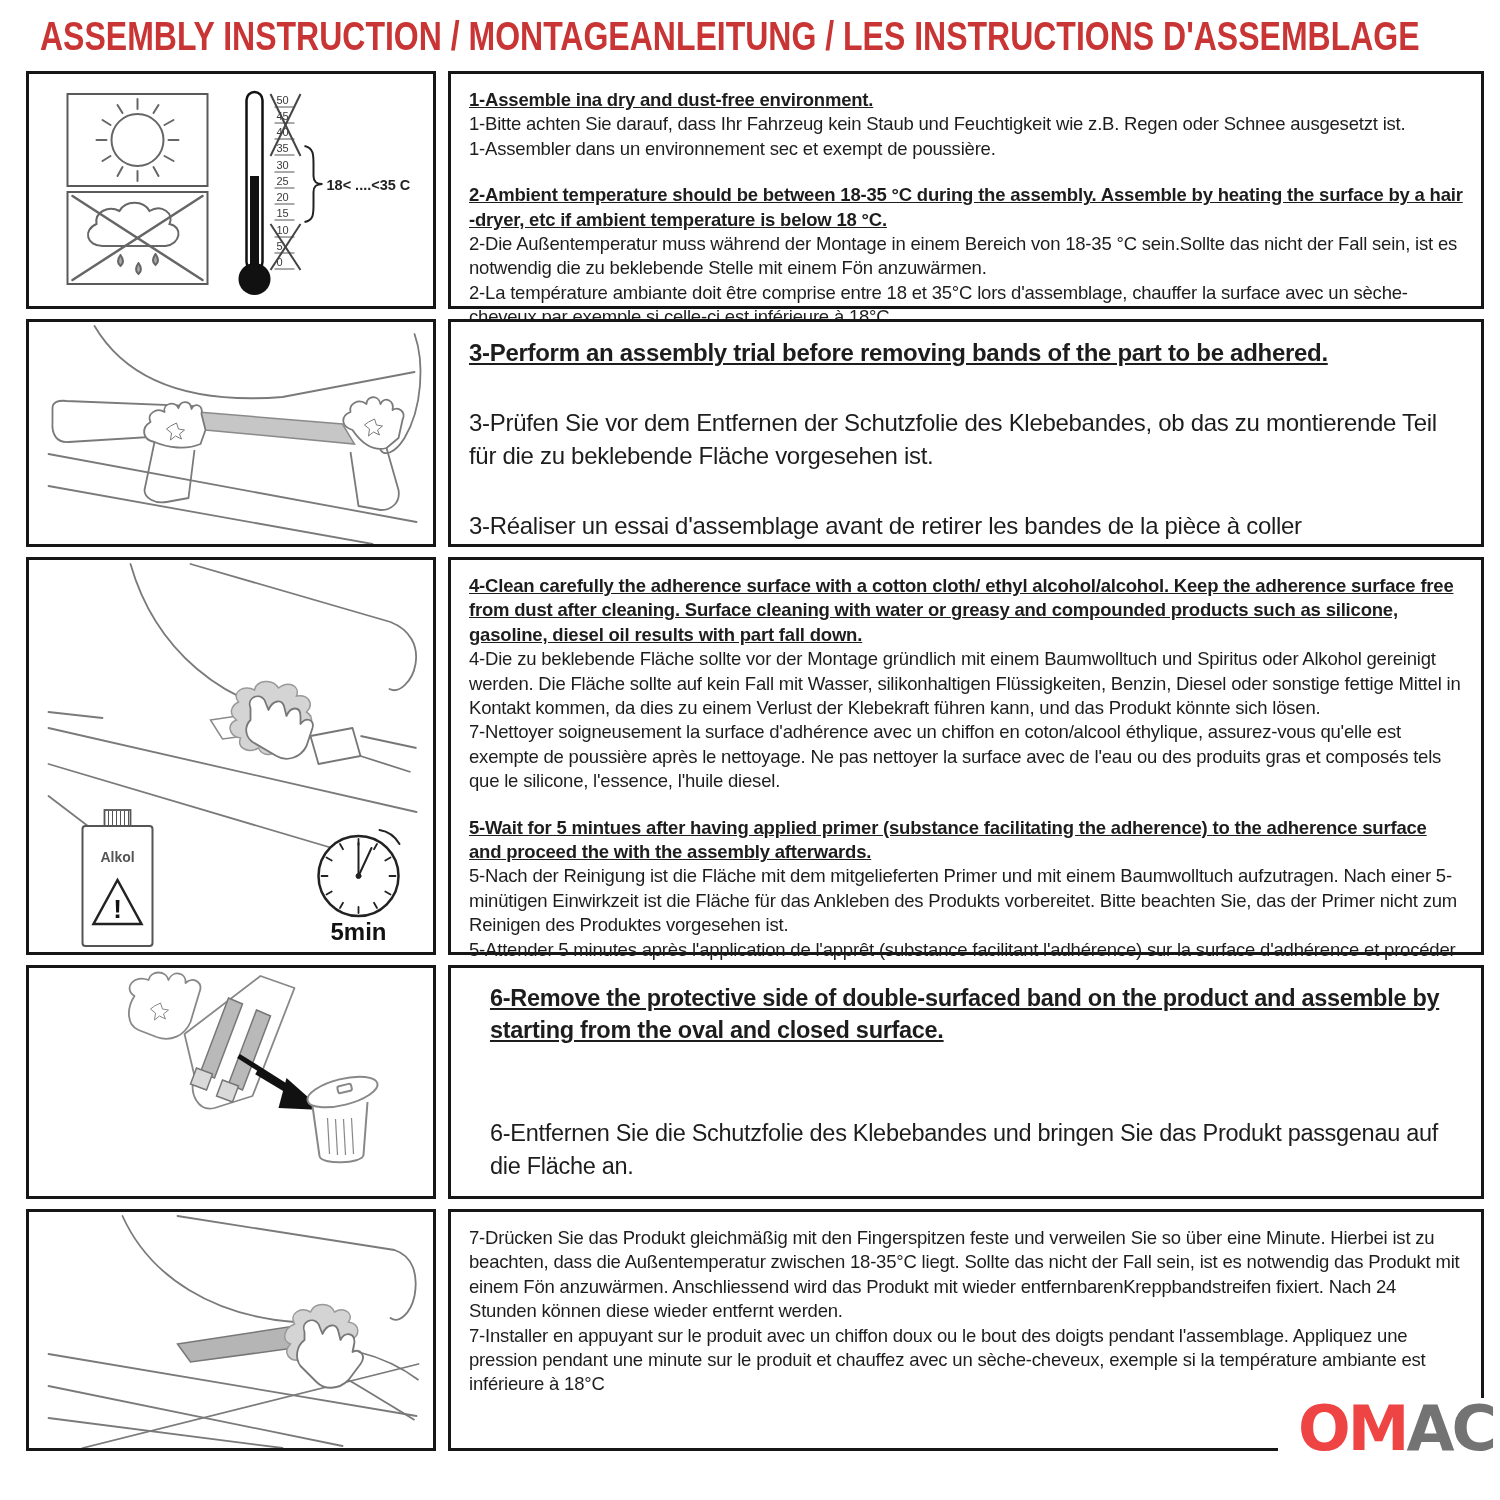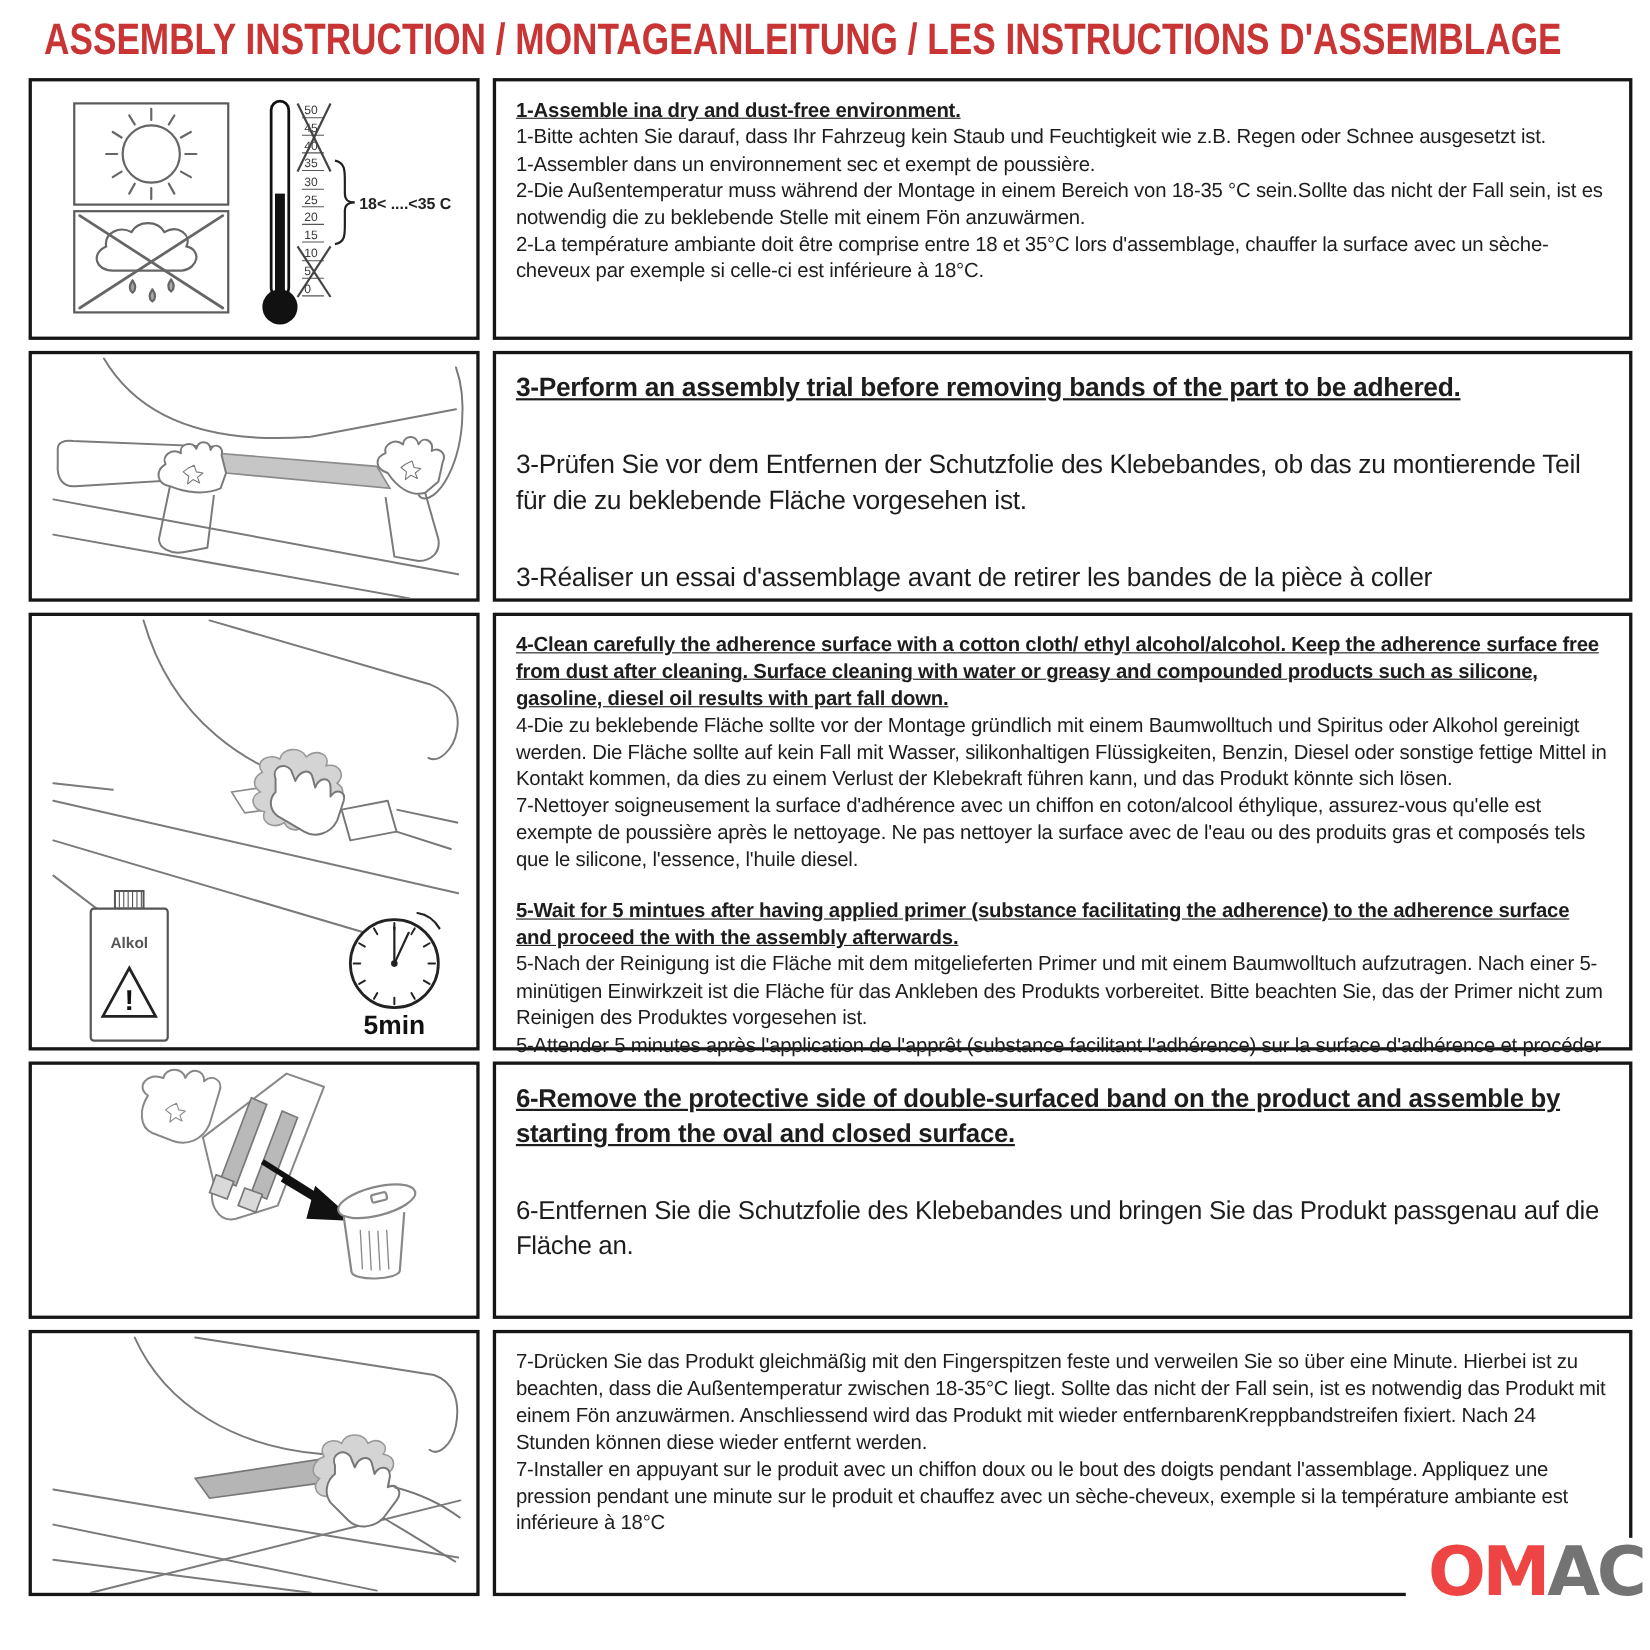--- a/index.html
+++ b/index.html
@@ -6,24 +6,24 @@
   body{width:1500px;height:1500px;position:relative;overflow:hidden;
        font-family:"Liberation Sans",sans-serif;color:#1d1d1d;}
   .title{color:#c93434;font-weight:700;font-size:40px;margin:14px 0 12px 40px;
          white-space:nowrap;transform:scaleX(0.80);transform-origin:left center;}
   .row{display:flex;gap:12px;margin:0 16px 10px 26px;box-sizing:border-box;}
   .illo{width:410px;flex:none;border:3px solid #161616;background:#fff;box-sizing:border-box;}
   .illo svg{display:block;width:100%;height:100%;}
   .textbox{flex:1;border:3px solid #161616;background:#fff;box-sizing:border-box;
            padding:14px 18px;display:flex;flex-direction:column;justify-content:flex-start;}
   .r1{height:238px}.r2{height:228px}.r3{height:398px}.r4{height:234px}.r5{height:242px}
-  .r2 .textbox,.r4 .textbox{justify-content:flex-start;gap:37px;}
+  .r2 .textbox,.r4 .textbox{justify-content:space-between;gap:37px;}
   .textbox p{font-size:18.5px;line-height:1.32;margin:0;letter-spacing:-0.2px;}
   .r2 .textbox p{font-size:24px;line-height:1.38;letter-spacing:-0.3px;}
-  .r4 .textbox p{font-size:23.5px;line-height:1.38;letter-spacing:-0.3px;}
+  .r4 .textbox p{font-size:23.5px;line-height:1.38;letter-spacing:-0.3px;margin-left:21px;}
   .bold{font-weight:700;text-decoration:underline;}
   .gap{margin-top:22px !important;}
   .logo{position:absolute;top:1398px;right:0;background:#fff;padding:0 6px 4px 20px;
         font-family:"DejaVu Sans",sans-serif;font-weight:800;font-size:62px;
         letter-spacing:-3px;line-height:1;white-space:nowrap;}
   .logo .lb{color:#ef4444}
   .logo .lr{color:#737373}
   svg text{font-family:"Liberation Sans",sans-serif;}
 </style>
 </head>
@@ -101,20 +101,21 @@
         </g>
       </g>
       <path d="M262,72 C272,74 271,82 271,95 L271,102 C271,108 274,110 280,110 C274,110 271,112 271,118 L271,126 C271,139 272,146 262,148" stroke="#222" stroke-width="2" fill="none"></path>
       <text x="284" y="116" font-size="14.5" font-weight="bold" fill="#222">18&lt; ....&lt;35 C</text>
     </svg>
   </div>
   <div class="textbox">
     <p class="bold">1-Assemble ina dry and dust-free environment.</p>
     <p>1-Bitte achten Sie darauf, dass Ihr Fahrzeug kein Staub und Feuchtigkeit wie z.B. Regen oder Schnee ausgesetzt ist.</p>
     <p>1-Assembler dans un environnement sec et exempt de poussière.</p>
+    <p class="bold gap">2-Ambient temperature should be between 18-35 °C  during the assembly. Assemble by heating the surface by a hair -dryer, etc if ambient temperature is below 18 °C.</p>
     <p>2-Die Außentemperatur muss während der Montage in einem Bereich von 18-35 °C  sein.Sollte das nicht der Fall sein, ist es notwendig die zu beklebende Stelle mit einem Fön anzuwärmen.</p>
     <p>2-La température ambiante doit être comprise entre 18 et 35°C lors d'assemblage, chauffer la surface avec un sèche-cheveux par exemple si celle-ci est inférieure à 18°C.</p>
   </div>
 </div>
 
 <div class="row r2">
   <div class="illo">
     <svg viewBox="0 0 377 222">
       <g stroke="#7a7a7a" stroke-width="1.8" fill="none" stroke-linecap="round">
         <path d="M52,4 C85,60 150,82 240,75 L372,50"></path>

